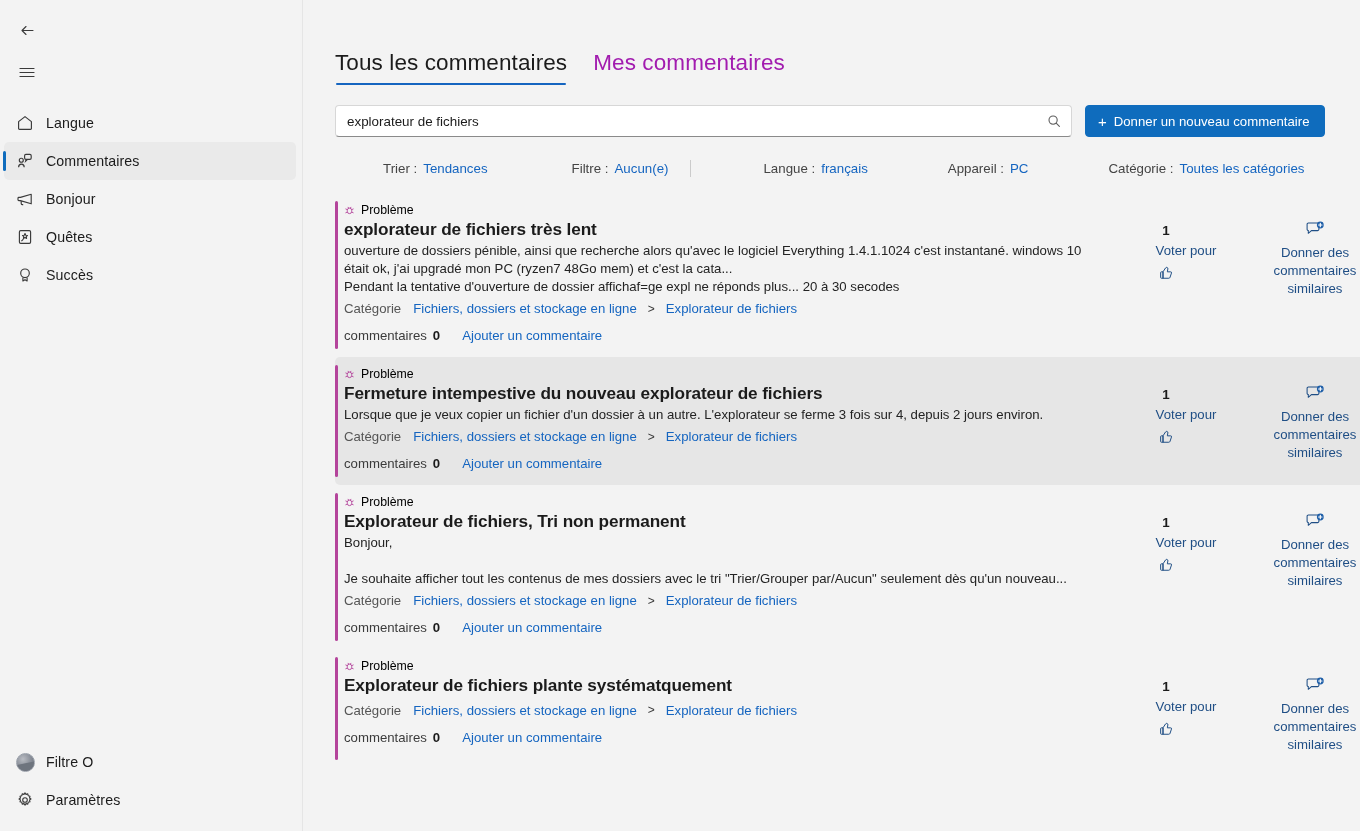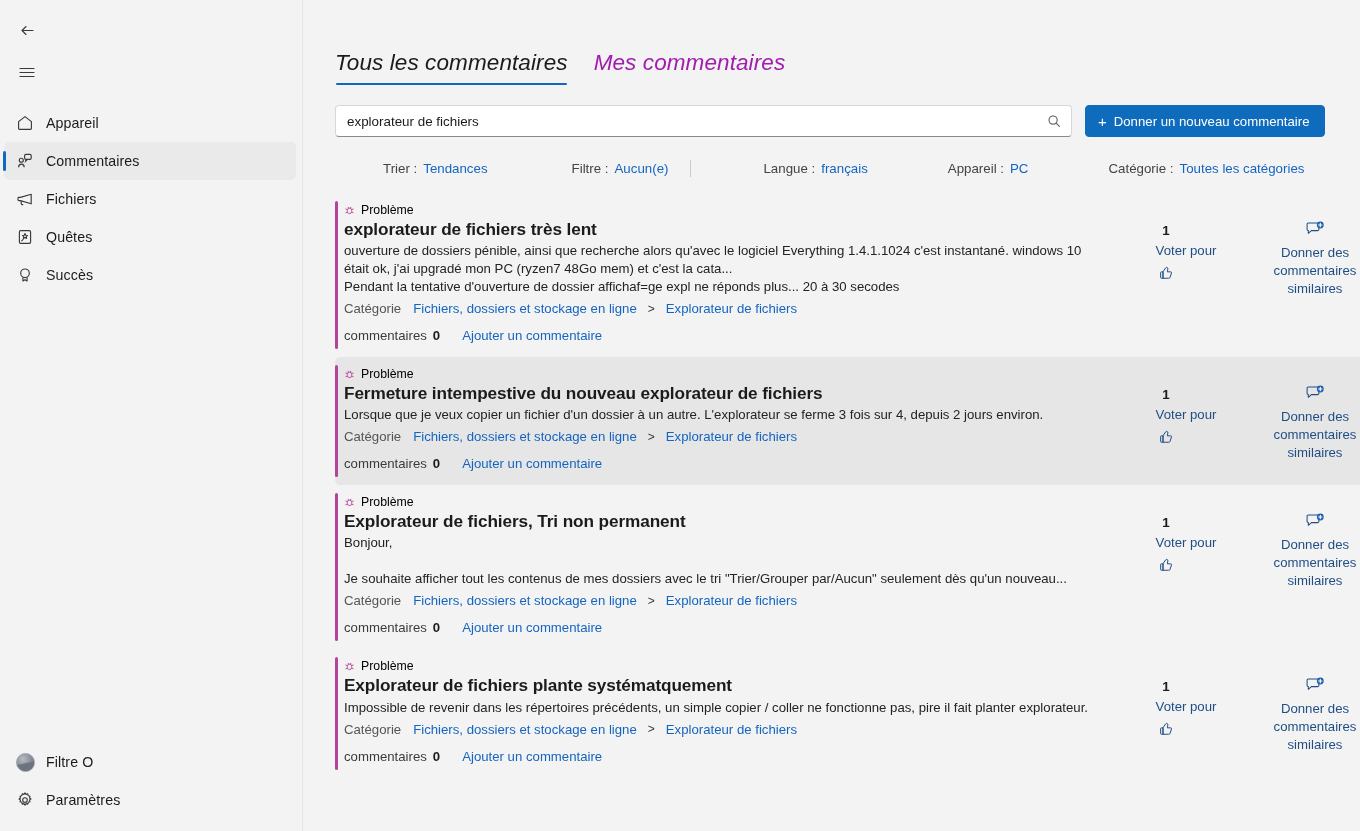--- a/index.html
+++ b/index.html
@@ -85,21 +85,20 @@
     background: #F3F3F3;
     overflow: hidden;
     position: relative;
   }
   .main-inner { padding: 0 0 0 32px; }
 
   .tabs {
     display: flex; align-items: flex-end;
     gap: 26px;
     padding-top: 50px;
-    font-style: italic;
   }
   .tab {
     font-size: 22.5px;
     color: #a21caf;
     padding-bottom: 9px;
     cursor: pointer;
     position: relative;
     letter-spacing: 0.1px;
   }
   .tab.active { color: #1B1B1B; }
@@ -276,21 +275,21 @@
       </div>
 
       <div class="nav-list">
 
         <div class="nav-item">
           <span class="nav-icon">
             <svg width="18" height="18" viewBox="0 0 18 18" fill="none" stroke="#3A3A3A" stroke-width="1.15">
               <path d="M2.6 7.6 L9 2.6 L15.4 7.6 V14.4 A0.9 0.9 0 0 1 14.5 15.3 H3.5 A0.9 0.9 0 0 1 2.6 14.4 Z" stroke-linejoin="round"></path>
             </svg>
           </span>
-          <span class="nav-label">Appareil</span>
+          <span class="nav-label">Langue</span>
         </div>
 
         <div class="nav-item active">
           <span class="nav-icon">
             <svg width="18" height="18" viewBox="0 0 18 18" fill="none" stroke="#3A3A3A" stroke-width="1.15">
               <rect x="8.6" y="2.4" width="6.6" height="5" rx="1.3"></rect>
               <path d="M10.1 7.4 L9.6 9.3 L11.6 7.4"></path>
               <circle cx="5.3" cy="8.2" r="2.0"></circle>
               <path d="M2.6 15.2 c0-1.9 1.2-3.1 2.8-3.1 s2.8 1.2 2.8 3.1"></path>
             </svg>
@@ -298,21 +297,21 @@
           <span class="nav-label">Commentaires</span>
         </div>
 
         <div class="nav-item">
           <span class="nav-icon">
             <svg width="18" height="18" viewBox="0 0 18 18" fill="none" stroke="#3A3A3A" stroke-width="1.15">
               <path d="M15.2 4.2 L4.4 7.4 H2.8 A0.8 0.8 0 0 0 2 8.2 v1.6 a0.8 0.8 0 0 0 0.8 0.8 h1.6 l10.8 3.2 Z" stroke-linejoin="round"></path>
               <path d="M5.2 11 v2.6 a1 1 0 0 0 1 1 h1" stroke-linejoin="round"></path>
             </svg>
           </span>
-          <span class="nav-label">Fichiers</span>
+          <span class="nav-label">Bonjour</span>
         </div>
 
         <div class="nav-item">
           <span class="nav-icon">
             <svg width="18" height="18" viewBox="0 0 18 18" fill="none" stroke="#3A3A3A" stroke-width="1.15">
               <rect x="3.4" y="2.6" width="11.2" height="12.8" rx="1.3"></rect>
               <path d="M9 5.6 l0.75 1.6 1.75 0.25 -1.25 1.25 0.3 1.75 -1.55 -0.85 -1.55 0.85 0.3 -1.75 -1.25 -1.25 1.75 -0.25 Z" stroke-linejoin="round"></path>
               <path d="M5.4 13.2 L7.4 11.2"></path>
             </svg>
           </span>
@@ -572,21 +571,20 @@
       <div class="badge">
         <span>
           <svg width="11" height="11" viewBox="0 0 12 12" fill="none" stroke="#B4449B" stroke-width="1">
             <rect x="3.6" y="3.4" width="4.8" height="6" rx="2.4"></rect>
             <path d="M1.6 4.2 L3.6 5.1 M1.6 8.6 L3.6 7.7 M10.4 4.2 L8.4 5.1 M10.4 8.6 L8.4 7.7 M4.3 2.1 L5 3.4 M7.7 2.1 L7 3.4"></path>
           </svg>
         </span>
         <span>Problème</span>
       </div>
       <div class="card-title">Explorateur de fichiers plante systématquement</div>
-      <div class="card-desc">Impossible de revenir dans les répertoires précédents, un simple copier / coller ne fonctionne pas, pire il fait planter explorateur.</div>
       <div class="cat-row">
         <span class="cat-label">Catégorie</span>
         <span class="cat-link">Fichiers, dossiers et stockage en ligne</span>
         <span class="cat-sep">&gt;</span>
         <span class="cat-link">Explorateur de fichiers</span>
       </div>
       <div class="comments-row">
         <span class="cm-count">
           <span>commentaires</span>
           <b>0</b>

